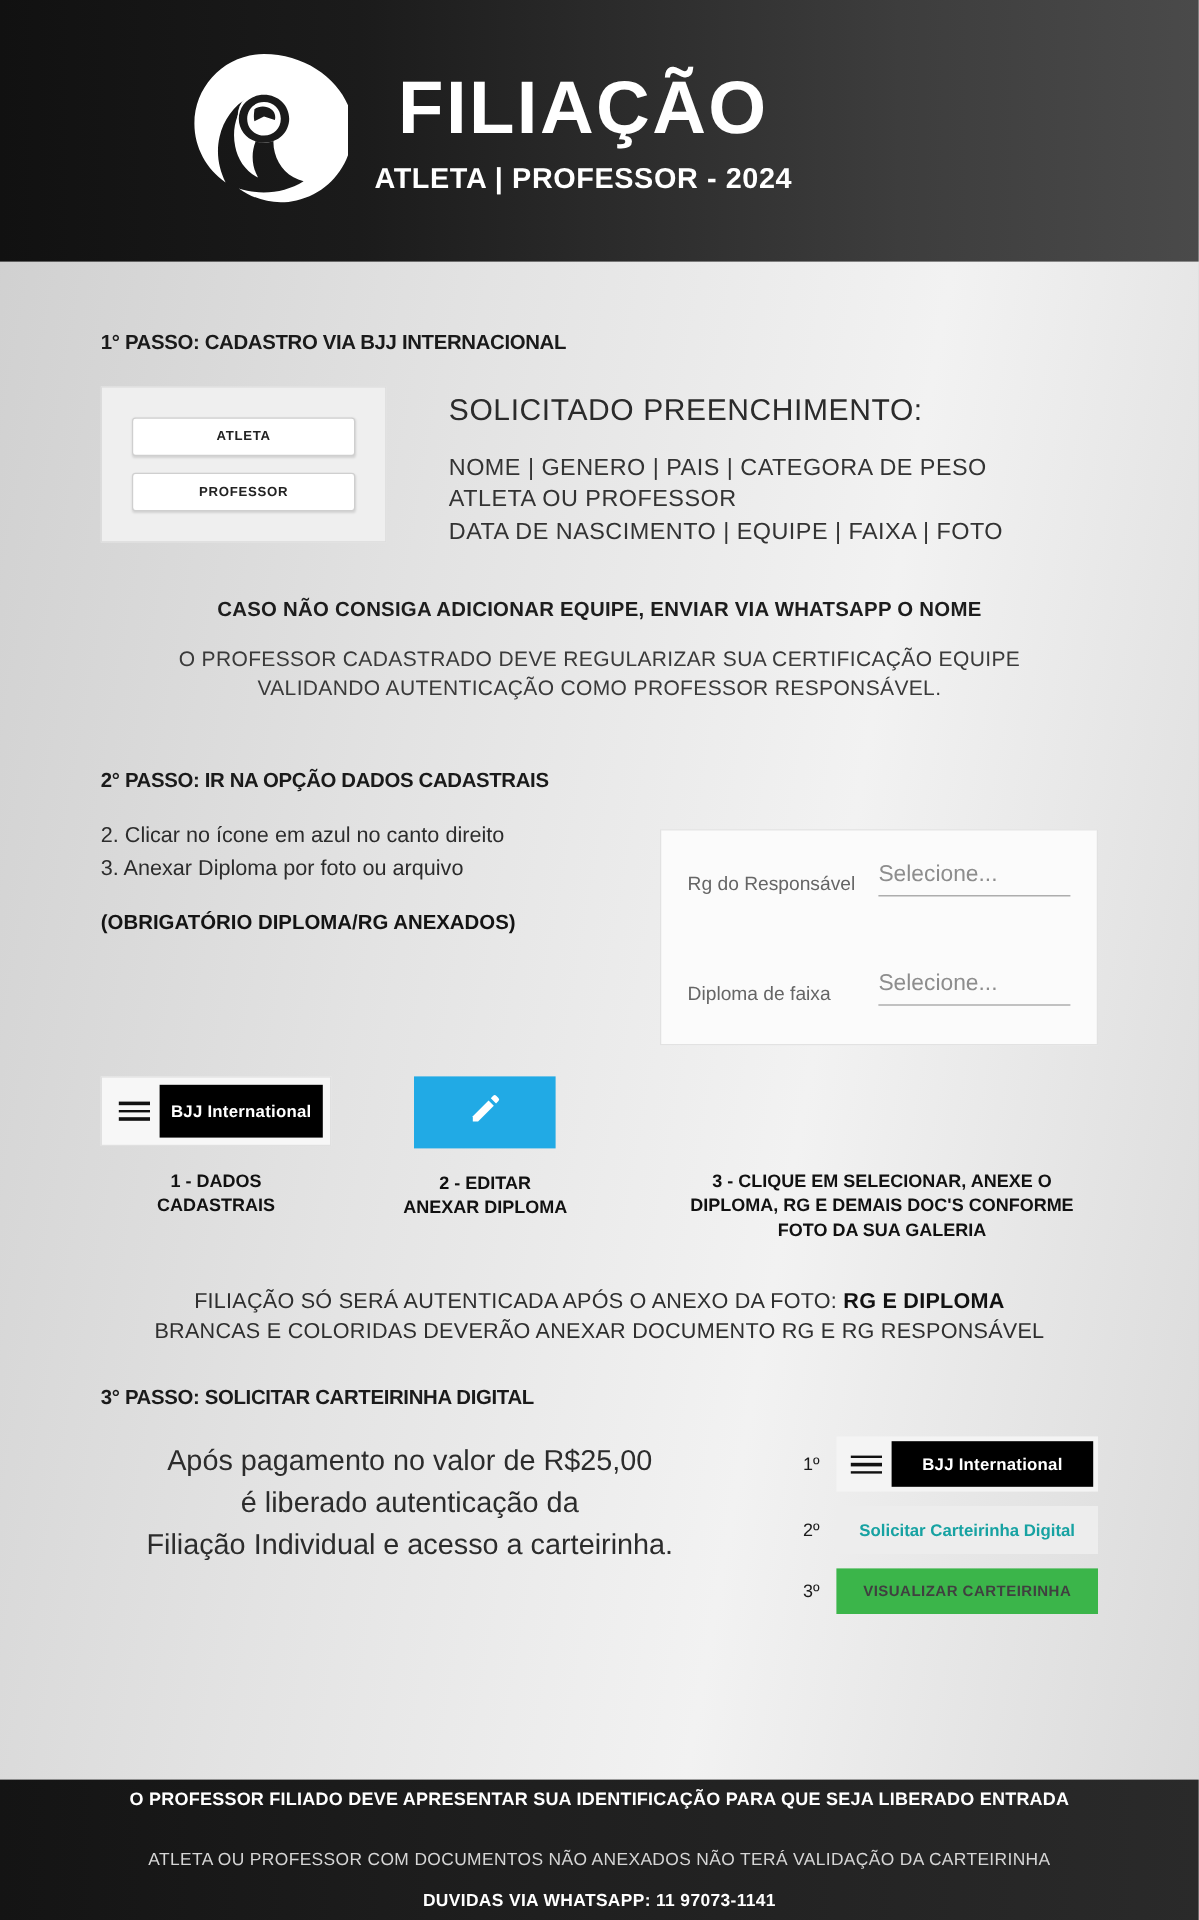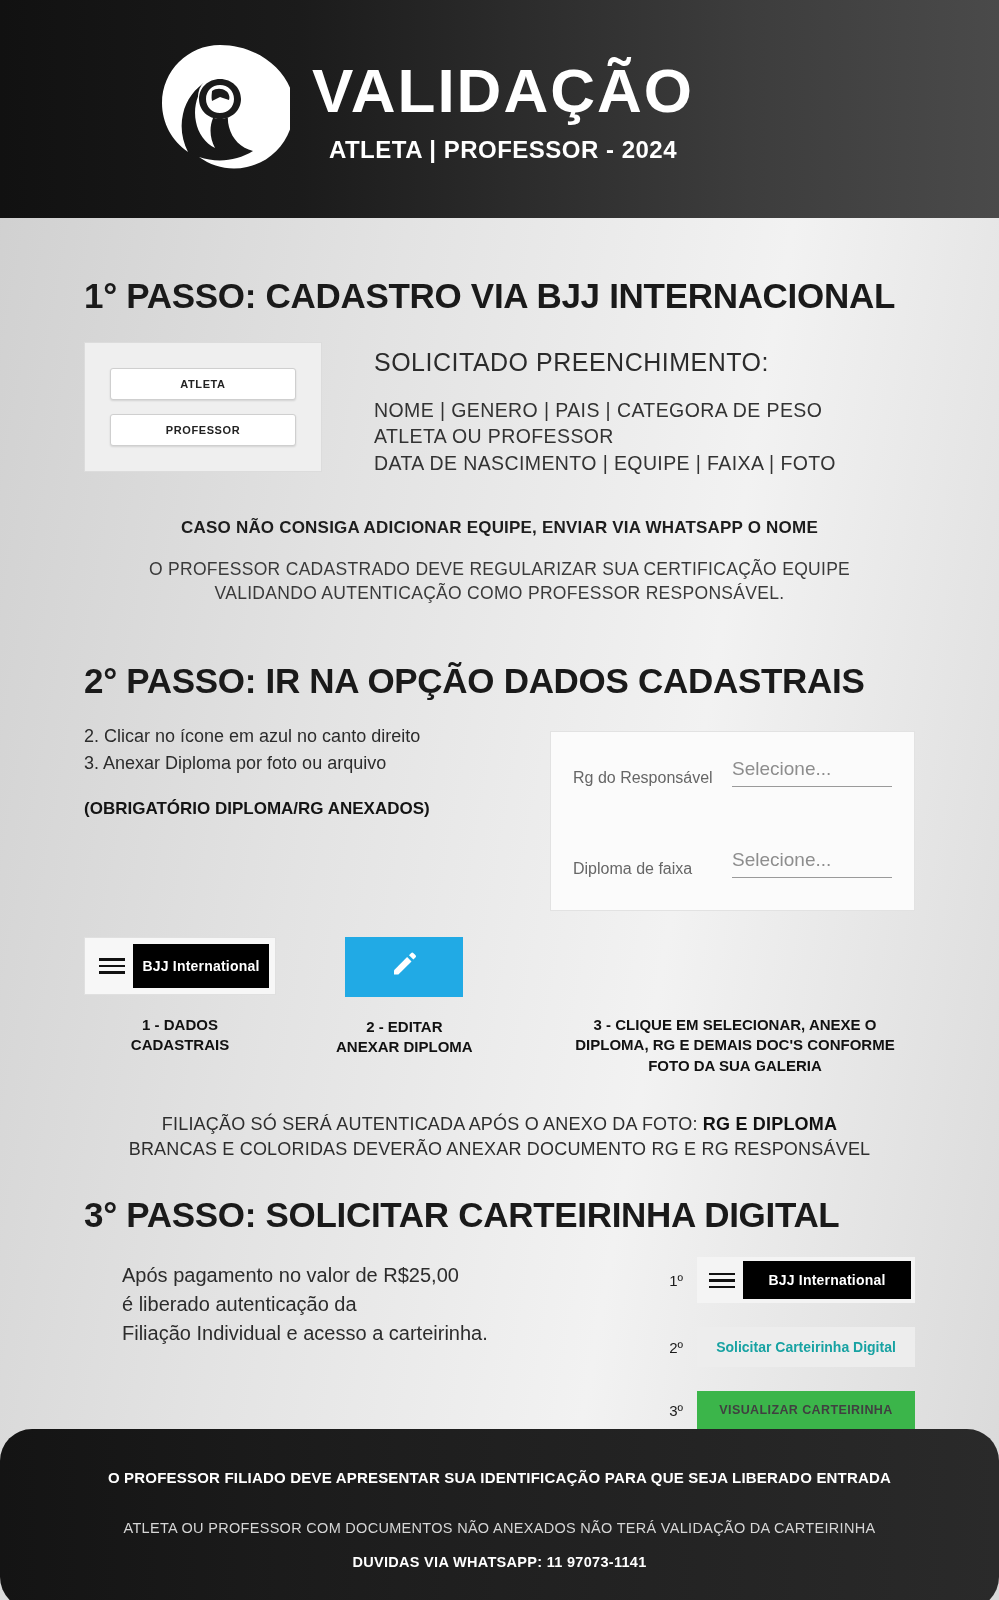--- a/index.html
+++ b/index.html
@@ -51,21 +51,21 @@
     margin-top: 14px;
   }
 
   
   .content {
     flex: 1 1 auto;
     position: relative;
     padding: 0 84px;
   }
   h2.step {
-    font-size: 35px;
+    font-size: 17px;
     font-weight: bold;
     color: #1a1a1a;
     letter-spacing: -0.3px;
   }
 
   
   .s1-title { margin-top: 58px; }
   .s1-row { display: flex; margin-top: 26px; }
   .btn-card {
     width: 238px;
@@ -216,60 +216,60 @@
     line-height: 1.4;
     letter-spacing: 0.2px;
   }
   .s2-foot b { color: #111; }
 
   
   .s3-title { margin-top: 33px; }
   .s3-row { display: flex; margin-top: 22px; }
   .s3-left { padding-left: 38px; padding-top: 4px; }
   .s3-para {
-    font-size: 20px;
+    font-size: 24px;
     color: #2c2c2c;
     line-height: 1.45;
+    text-align: center;
   }
   .s3-liber {
     margin-top: 40px;
     font-size: 20px;
     font-weight: bold;
     color: #111;
   }
-  .s3-right { margin-left: auto; display: flex; flex-direction: column; gap: 24px; }
+  .s3-right { margin-left: auto; display: flex; flex-direction: column; gap: 12px; }
   .s3-line { display: flex; align-items: center; gap: 14px; }
   .s3-num { font-size: 15px; color: #1b1b1b; width: 20px; text-align: right; }
   .s3-bar1 {
     width: 218px; height: 46px; background: #f4f4f4;
     display: flex; align-items: center; padding: 0 4px;
   }
   .s3-bar1 .bjj-black { height: 38px; font-size: 14px; }
   .s3-bar2 {
     width: 218px; height: 40px; background: #ededed;
     display: flex; align-items: center; justify-content: center;
     color: #17a2a2; font-size: 14px; font-weight: bold;
   }
   .s3-bar3 {
     width: 218px; height: 38px; background: #3bb54a;
     display: flex; align-items: center; justify-content: center;
     color: #404040; font-size: 12.5px; font-weight: bold; letter-spacing: 0.4px;
   }
 
   
   .footer {
-    height: 180px;
+    height: 117px;
     background: linear-gradient(90deg, #141414 0%, #1e1e1e 40%, #2a2a2a 100%);
     display: flex;
     flex-direction: column;
     align-items: center;
     justify-content: center;
     gap: 18px;
     flex: 0 0 auto;
-    border-radius: 32px;
   }
   .f1 { color: #fff; font-size: 15px; font-weight: bold; letter-spacing: 0.2px; }
   .f2 { color: #d6d6d6; font-size: 14.5px; letter-spacing: 0.3px; margin-top: 16px; }
   .f3 { color: #fff; font-size: 14.5px; font-weight: bold; letter-spacing: 0.3px; }
 </style>
 </head>
 <body>
 
 <div class="page">
 
@@ -278,21 +278,21 @@
       <svg viewBox="0 0 140 140" width="140" height="140" aria-hidden="true">
         <g fill="#ffffff">
           <path d="M70 6C38 6 12 32 12 64c0 20 10 38 26 49-6-12-8-25-5-38 3-14 12-26 24-33-10 12-14 27-11 41 2 11 9 21 19 26-5-9-6-20-2-30 4-11 13-19 24-23-8 9-11 21-8 32 3 12 12 21 24 24-16 10-36 12-54 6 14 10 31 14 48 10 28-6 47-31 47-60C144 36 111 6 70 6z"></path>
           <circle cx="70" cy="58" r="22" fill="#ffffff"></circle>
           <path d="M70 40c-12 0-21 9-21 20s9 20 21 20 21-9 21-20-9-20-21-20zm0 6c8 0 14 6 14 14s-6 14-14 14-14-6-14-14 6-14 14-14z" fill="#1b1b1b"></path>
           <path d="M62 52c4-3 10-3 14 0 3 2 4 6 3 9l-9-3-8 4c-1-4 0-8 0-10z" fill="#1b1b1b"></path>
         </g>
       </svg>
     </div>
     <div class="header-text">
-      <div class="title-main">VALIDAÇÃO</div>
+      <div class="title-main">FILIAÇÃO</div>
       <div class="title-sub">ATLETA | PROFESSOR  - 2024</div>
     </div>
   </div>
 
   <div class="content">
 
     <h2 class="step s1-title">1° PASSO: CADASTRO VIA BJJ INTERNACIONAL</h2>
     <div class="s1-row">
       <div class="btn-card">
         <div class="pill">ATLETA</div>

